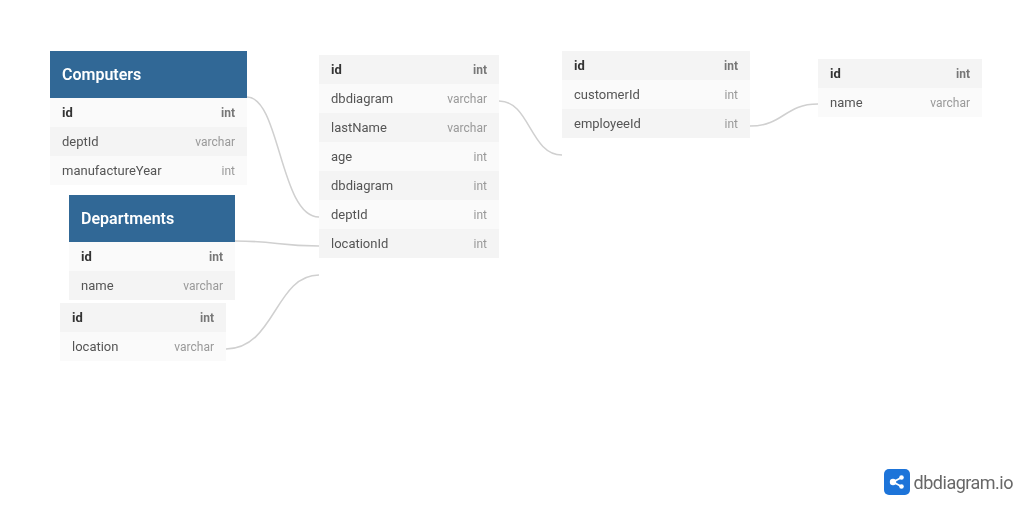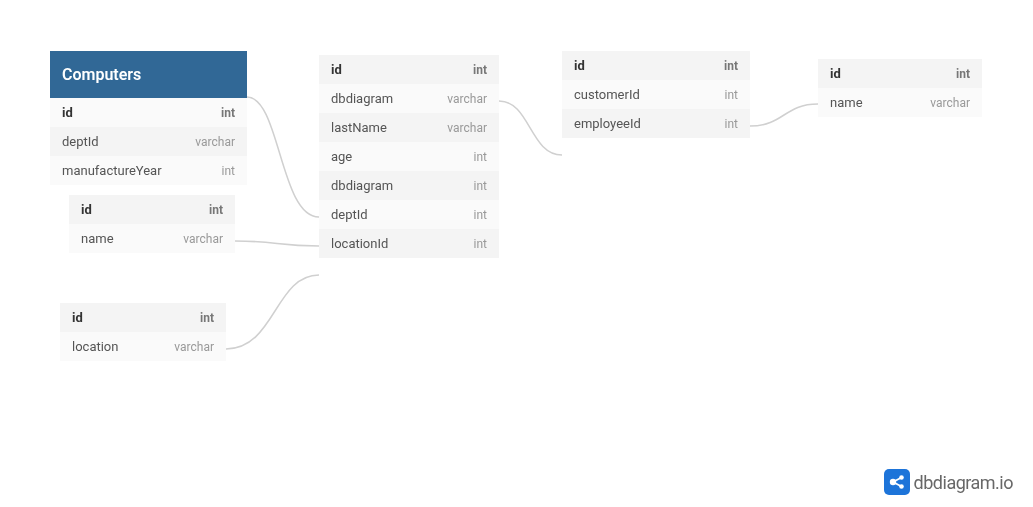--- a/index.html
+++ b/index.html
@@ -114,20 +114,21 @@
       <div class="table-row">
         <span class="col-name">deptId</span>
         <span class="col-type">varchar</span>
       </div>
       <div class="table-row">
         <span class="col-name">manufactureYear</span>
         <span class="col-type">int</span>
       </div>
     </div>
     <div class="table" style="left: 69px; top: 195px; width: 166px;">
+      <div class="table-header">Departments</div>
       <div class="table-row">
         <span class="col-name pk">id</span>
         <span class="col-type pk">int</span>
       </div>
       <div class="table-row">
         <span class="col-name">name</span>
         <span class="col-type">varchar</span>
       </div>
     </div>
     <div class="table" style="left: 60px; top: 303px; width: 166px;">

